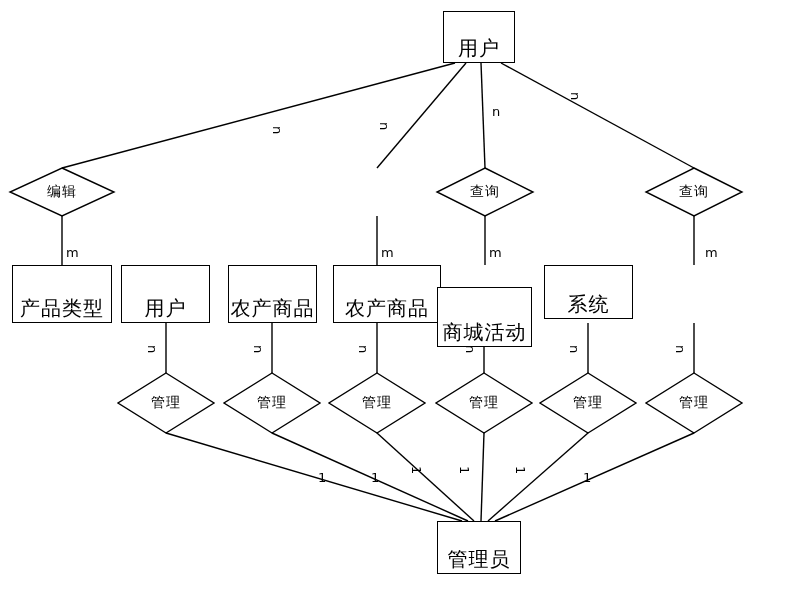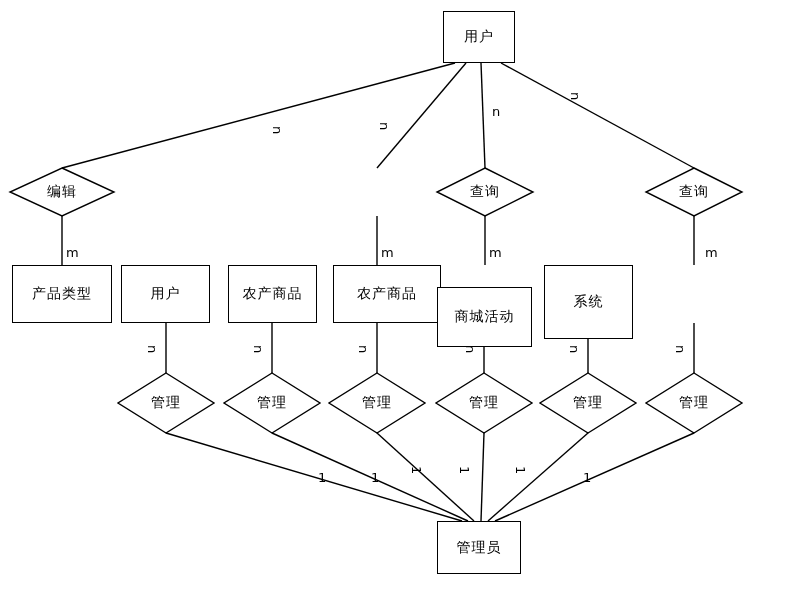--- a/index.html
+++ b/index.html
@@ -23,23 +23,23 @@
     top: 0;
     width: 803px;
     height: 607px;
   }
   .entity {
     position: absolute;
     box-sizing: border-box;
     border: 1px solid #000000;
     background: #ffffff;
     display: flex;
-    align-items: center;
+    align-items: flex-end;
     justify-content: center;
-    font-size: 14px;
+    font-size: 20px;
     color: #000000;
     letter-spacing: 1px;
     white-space: nowrap;
   }
   .diamond-wrap {
     position: absolute;
   }
   .diamond-wrap svg {
     position: absolute;
     left: 0;
@@ -116,21 +116,21 @@
   </div>
   <div class="entity" style="left:228px;top:265px;width:89px;height:58px;">
     <span>农产商品</span>
   </div>
   <div class="entity" style="left:333px;top:265px;width:108px;height:58px;">
     <span>农产商品</span>
   </div>
   <div class="entity" style="left:437px;top:265px;width:95px;height:60px;margin-top:22px;">
     <span>商城活动</span>
   </div>
-  <div class="entity" style="left:544px;top:265px;width:89px;height:74px;">
+  <div class="entity" style="left:544px;top:265px;width:89px;height:54px;">
     <span>系统</span>
   </div>
   <div class="entity" style="left:437px;top:521px;width:84px;height:53px;">
     <span>管理员</span>
   </div>
 
   <div class="diamond-wrap" style="left:10px;top:168px;width:104px;height:48px;">
     <svg width="104" height="48">
       <polygon points="52,0 104,24 52,48 0,24" fill="#ffffff" stroke="#000000" stroke-width="1.4"></polygon>
     </svg>

